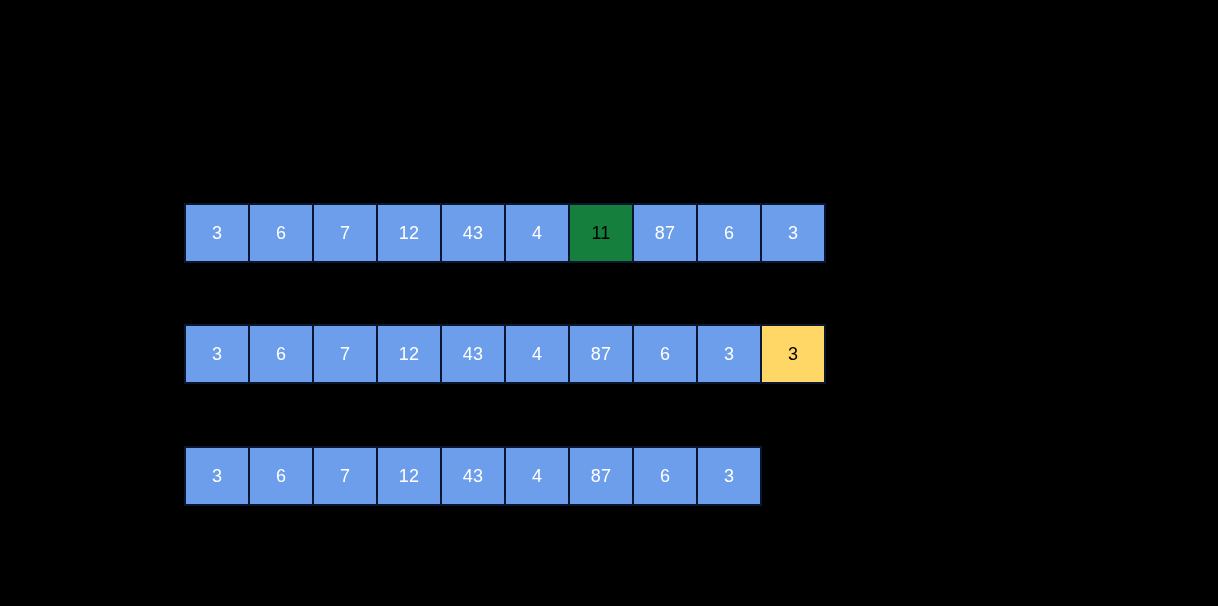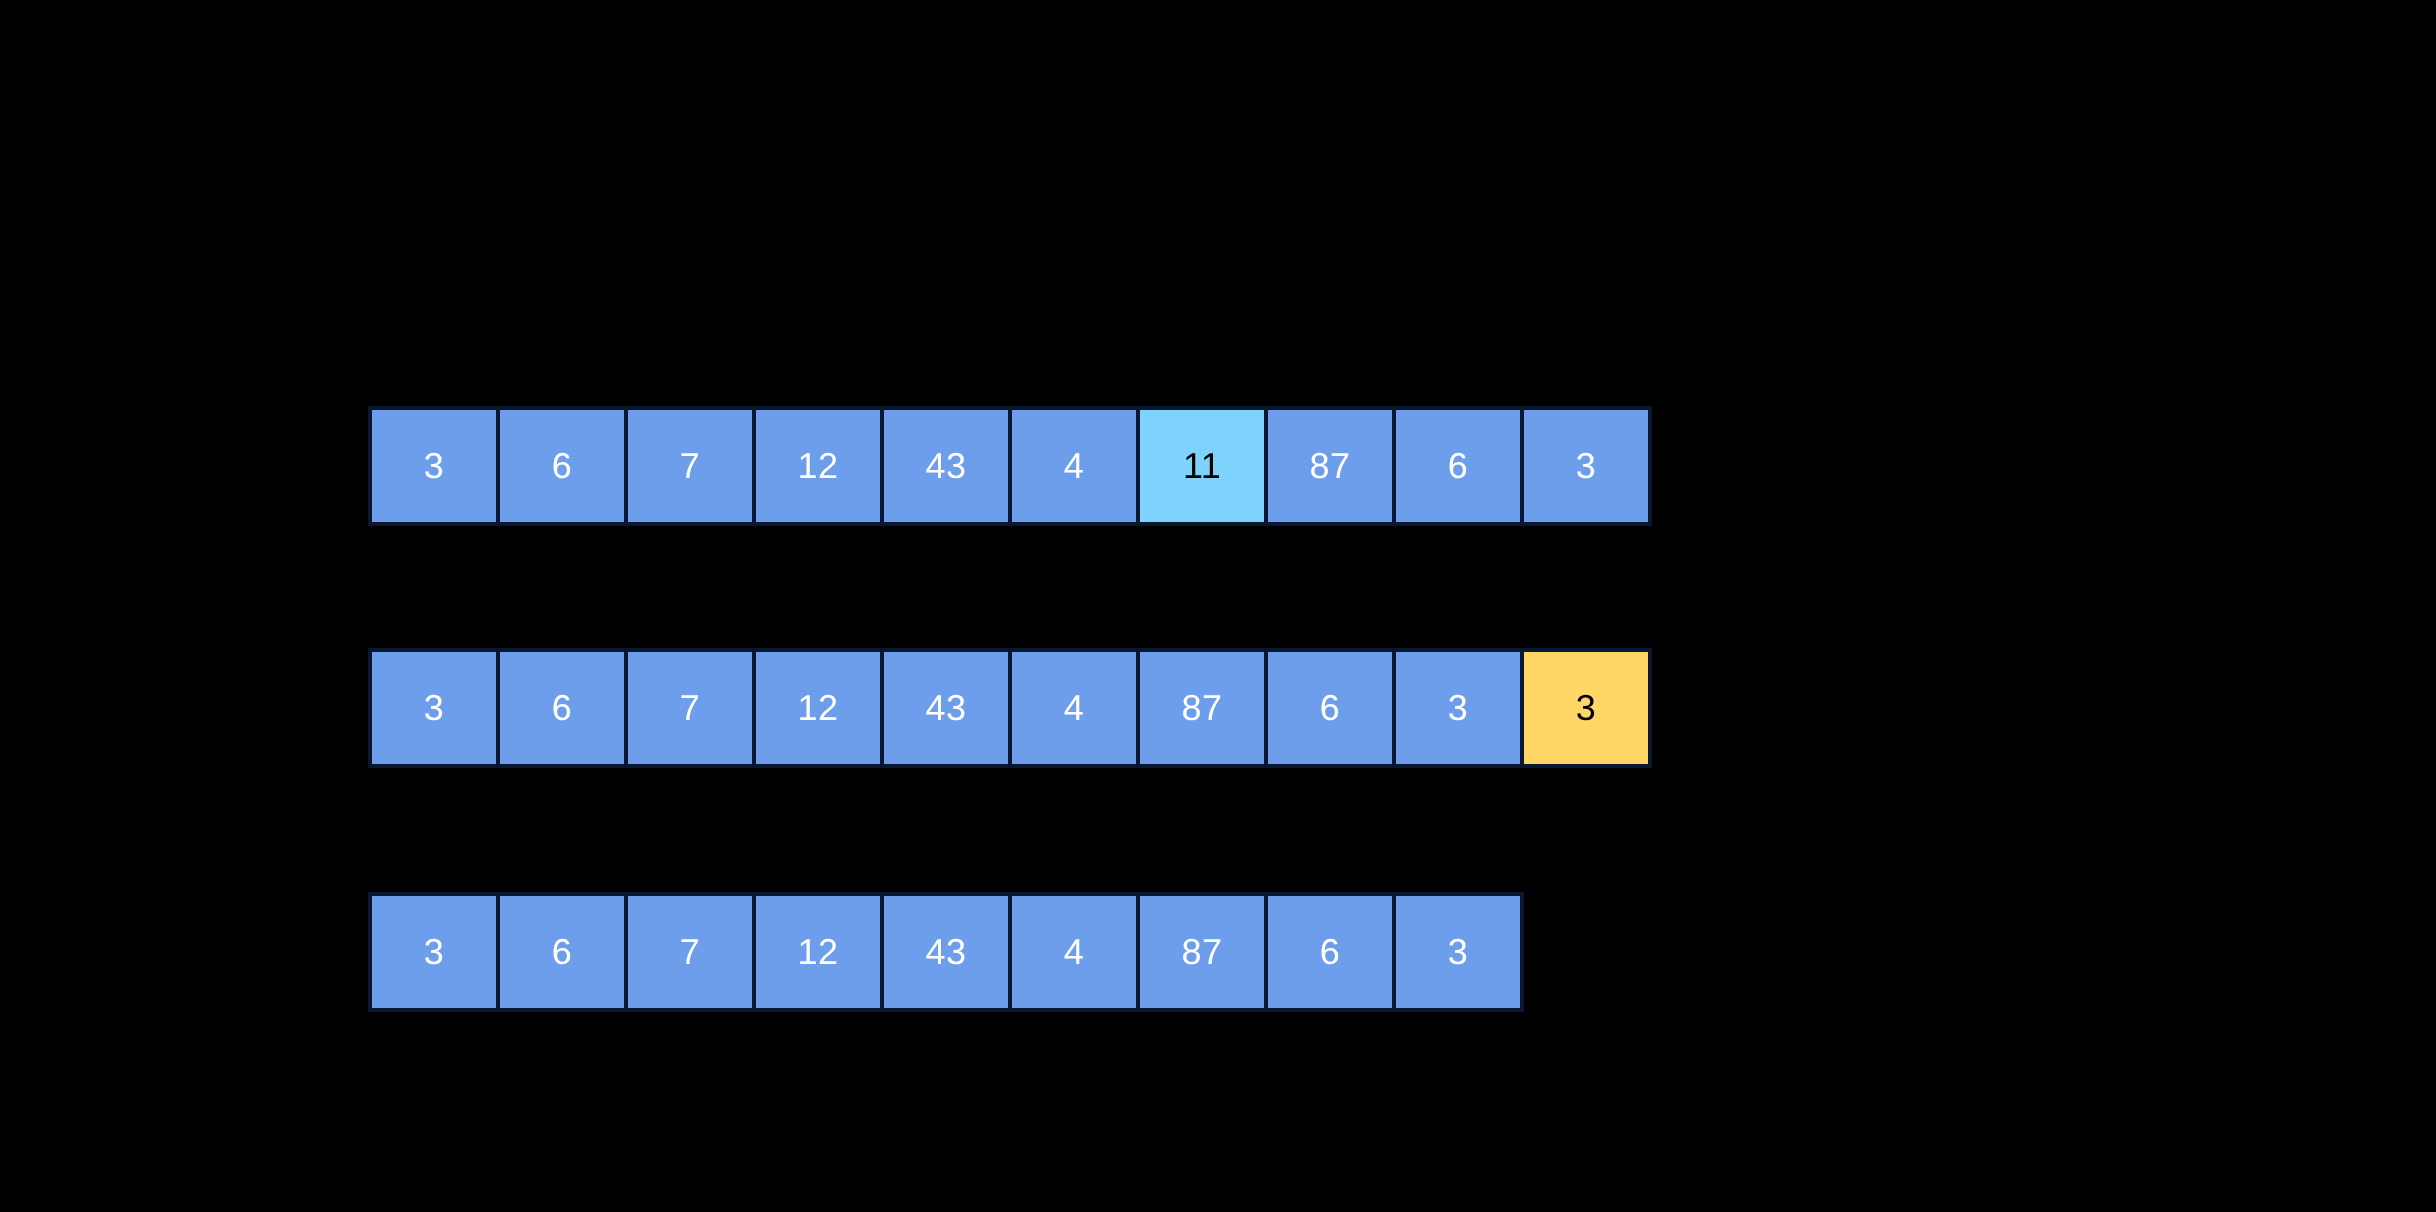--- a/index.html
+++ b/index.html
@@ -46,21 +46,21 @@
     letter-spacing: 0.2px;
     user-select: none;
   }
   .cell:last-child { margin-right: 0; }
 
   .cell.blue {
     background: #6d9eeb;
     color: #ffffff;
   }
   .cell.red {
-    background: #7dd3fc;
+    background: #15803d;
     color: #000000;
   }
   .cell.yellow {
     background: #ffd766;
     color: #000000;
   }
 </style>
 </head>
 <body>
 

